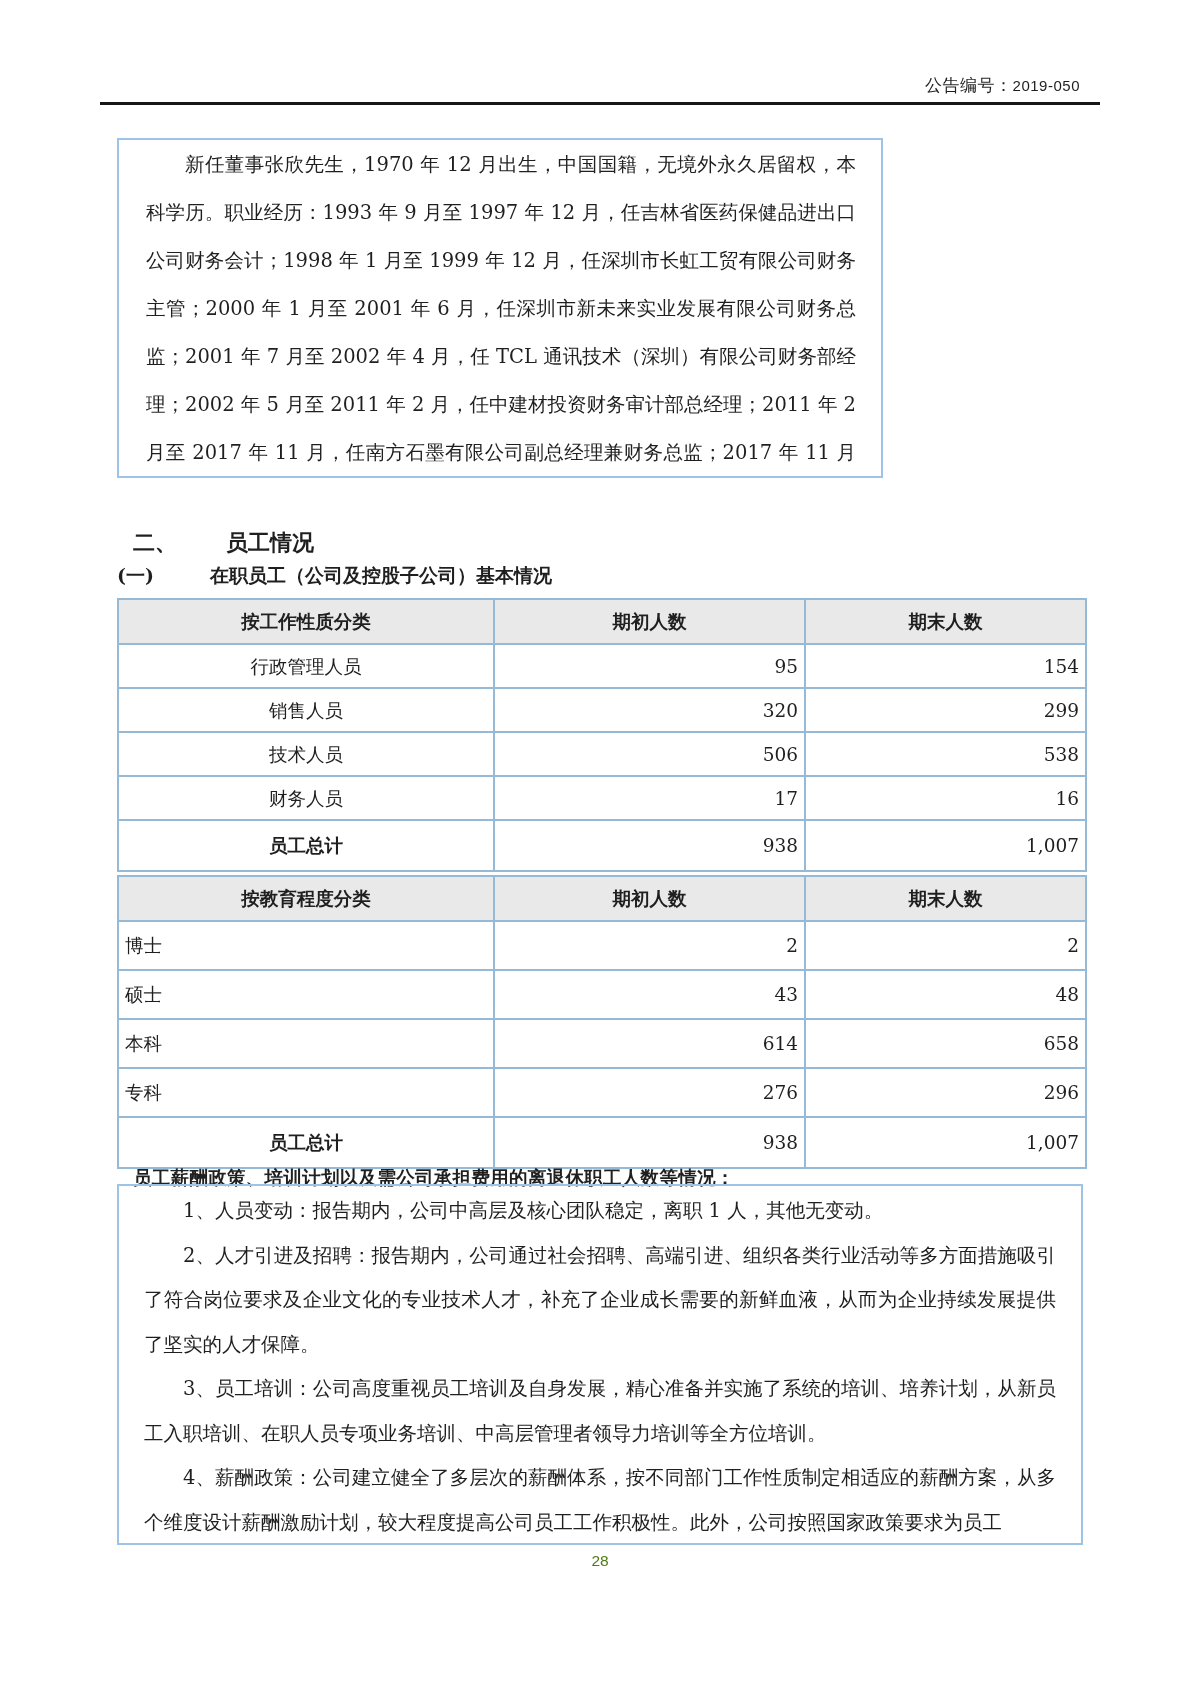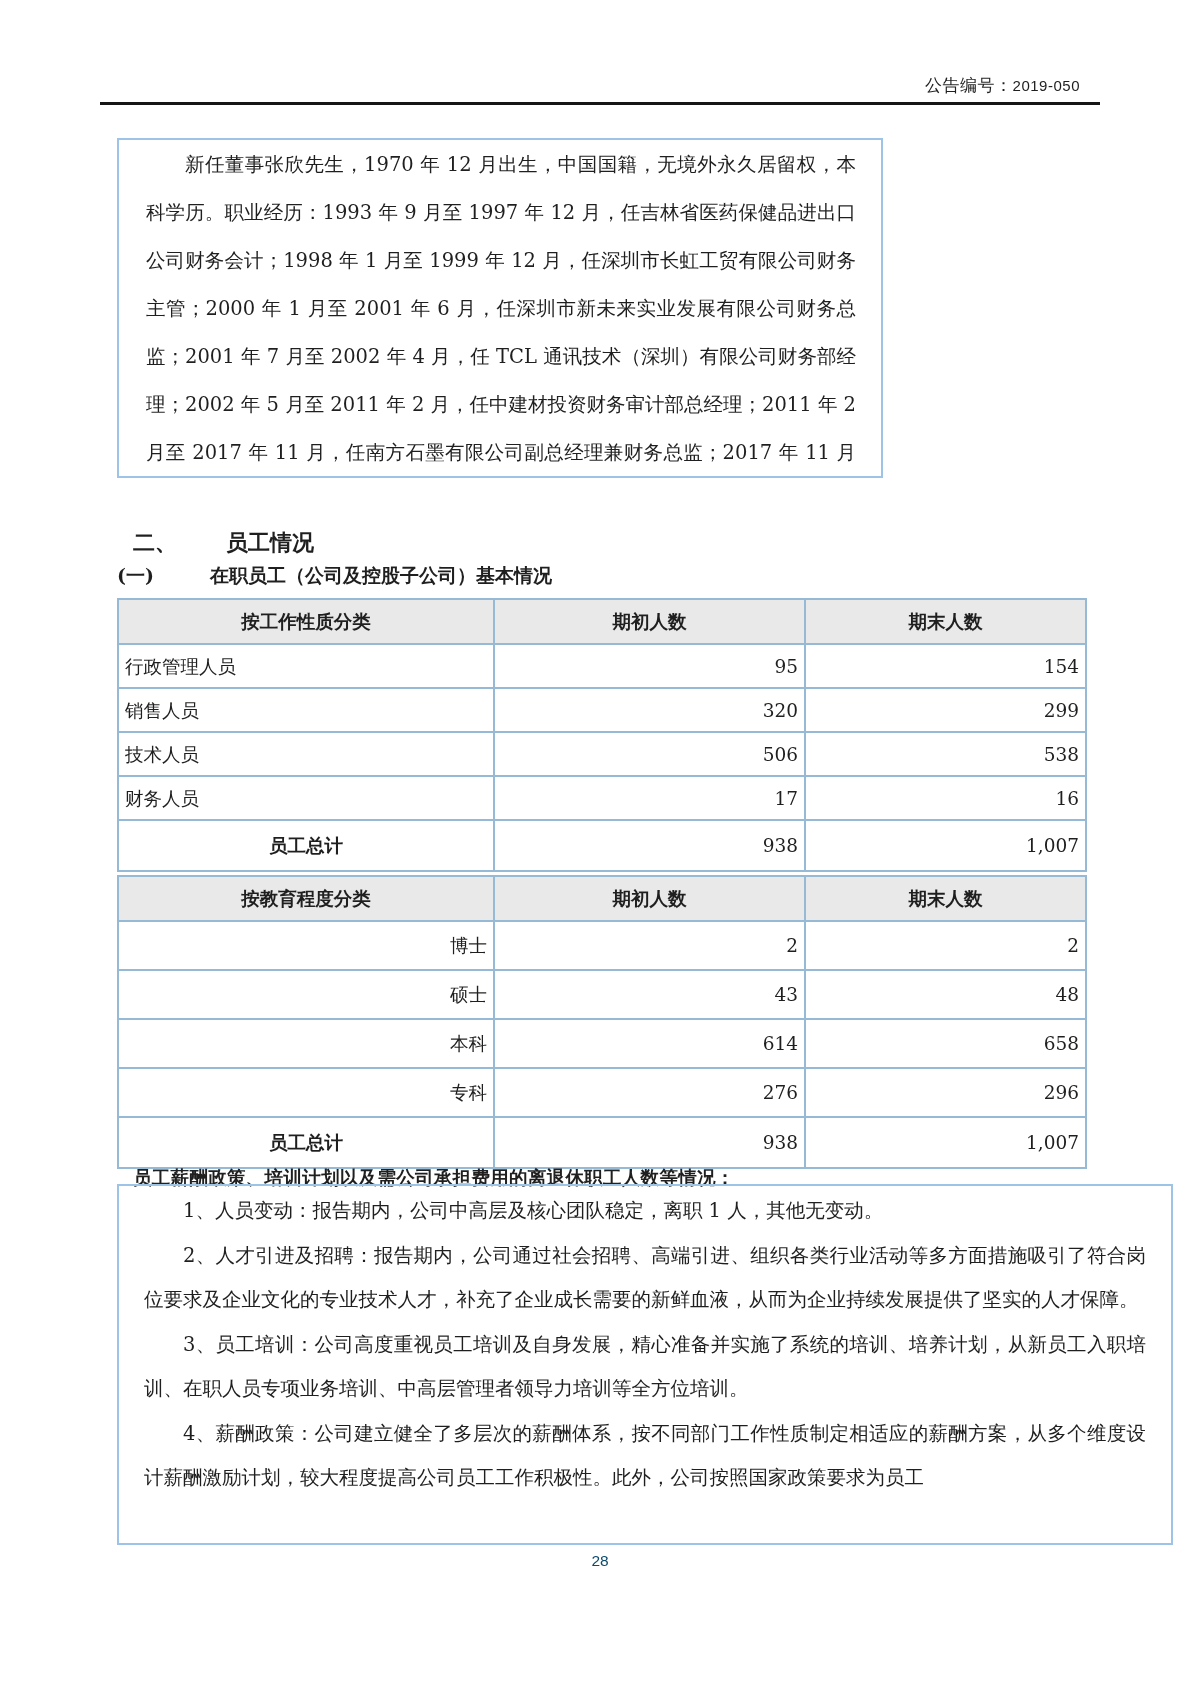--- a/index.html
+++ b/index.html
@@ -78,53 +78,53 @@
     white-space:nowrap;
   }
   table.emp th {
     background:#e9e9e9;
     font-weight:bold;
     text-align:center;
     height:31px;
   }
   table.t1 td { height:30px; }
   table.t2 td { height:35px; }
-  td.lbl-left  { text-align:left;  padding-left:12px; }
-  td.lbl-center{ text-align:right;border-radius:7px; }
+  td.lbl-left  { text-align:center;  padding-left:12px; }
+  td.lbl-center{ text-align:left;border-radius:7px; }
   td.num { text-align:right; padding-right:16px; }
   tr.total td { height:37px !important;border-radius:16px; }
   tr.total .total-lbl { font-weight:bold; text-align:center; }
   
   .policy-heading {
     position:absolute;
     top:1149px; left:117px;
     margin:16px;
     font-size:18.5px;
     font-weight:bold;
     letter-spacing:0.3px;
   }
   .policy-box {
     position:absolute;
     top:1184px; left:117px;
-    width:1056px; height:361px;
+    width:966px; height:361px;
     border:2px solid #9dc3e6;
     box-sizing:border-box;
     padding:3px 25px 0 25px;
     overflow:hidden;
   }
   .policy-box p { line-height:44.5px; }
   
   .page-num {
     position:absolute;
     top:1552px; left:0;
     width:100%;
     text-align:center;
     font-size:15.5px;
     font-family:"Liberation Sans","DejaVu Sans",sans-serif;
-    color:#0c4a6e;
+    color:#4d7c0f;
   }
 </style>
 </head>
 <body>
 
 <div class="page">
 
   <div class="announce"><span>公告编号：</span><span class="num">2019-050</span></div>
   <div class="hrule"></div>
 

